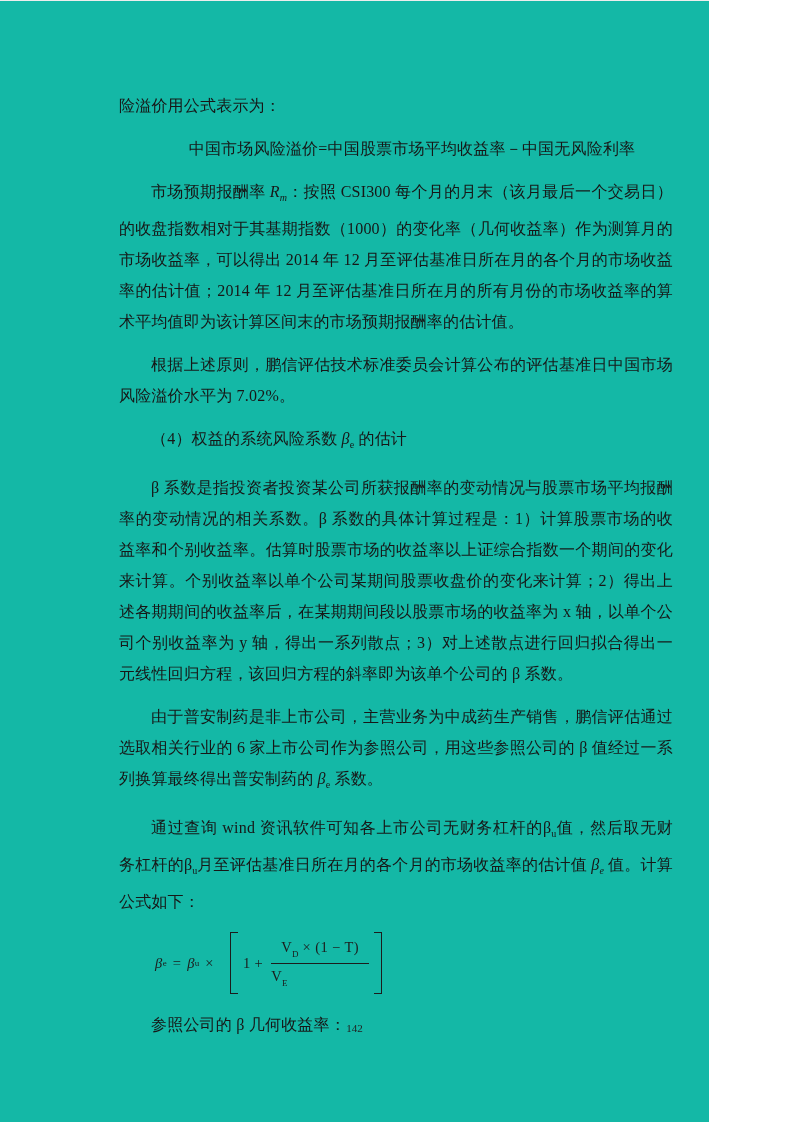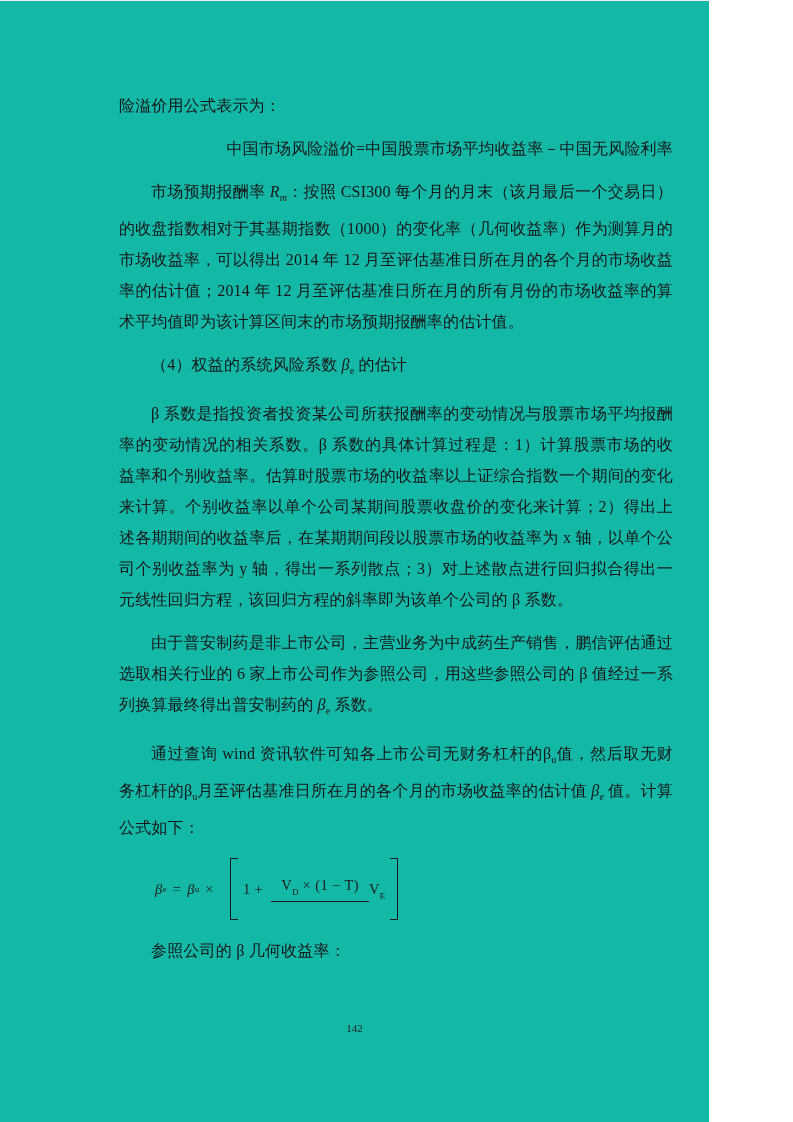--- a/index.html
+++ b/index.html
@@ -26,42 +26,42 @@
   }
   .para {
     font-size: 16px;
     line-height: 31px;
     margin: 12px 0;
     text-align: justify;
     text-indent: 2em;
     letter-spacing: 0.2px;
   }
   .para.flush { text-indent: 0; }
-  .para.nojust { text-align: right; }
+  .para.nojust { text-align: center; }
   .sym-it { font-style: italic; }
   .ssub {
     font-size: 10px;
     vertical-align: -4px;
     letter-spacing: 0;
   }
   
   .formula-block {
     margin: 13px 0 13px 36px;
     display: flex;
     align-items: center;
     font-size: 14.5px;
     letter-spacing: 0.4px;
     color: #1c1c1c;
     height: 66px;
   }
   .f-op { margin: 0 6px; }
   .f-one { margin: 0 4px 0 2px; white-space: nowrap; }
   .f-frac {
     display: inline-flex;
-    flex-direction: row;
+    flex-direction: column;
     align-items: flex-start;
     margin-left: 4px;
   }
   .f-num {
     padding: 0 10px 4px;
     border-bottom: 1.4px solid #1c1c1c;
     white-space: nowrap;
   }
   .f-den { padding-top: 4px; white-space: nowrap; }
   .f-brk {
@@ -102,20 +102,21 @@
 
 <div class="page">
   <div class="content">
 
     <p class="para flush">险溢价用公式表示为：</p>
 
     <p class="para nojust">中国市场风险溢价=中国股票市场平均收益率－中国无风险利率</p>
 
     <p class="para"><span>市场预期报酬率 </span><span class="sym-it">R</span><span class="ssub sym-it">m</span><span>：按照 CSI300 每个月的月末（该月最后一个交易日）的收盘指数相对于其基期指数（1000）的变化率（几何收益率）作为测算月的市场收益率，可以得出 2014 年 12 月至评估基准日所在月的各个月的市场收益率的估计值；2014 年 12 月至评估基准日所在月的所有月份的市场收益率的算术平均值即为该计算区间末的市场预期报酬率的估计值。</span></p>
 
+    <p class="para">根据上述原则，鹏信评估技术标准委员会计算公布的评估基准日中国市场风险溢价水平为 7.02%。</p>
 
     <p class="para"><span>（4）权益的系统风险系数 </span><span class="sym-it">β</span><span class="ssub">e</span><span> 的估计</span></p>
 
     <p class="para">β 系数是指投资者投资某公司所获报酬率的变动情况与股票市场平均报酬率的变动情况的相关系数。β 系数的具体计算过程是：1）计算股票市场的收益率和个别收益率。估算时股票市场的收益率以上证综合指数一个期间的变化来计算。个别收益率以单个公司某期间股票收盘价的变化来计算；2）得出上述各期期间的收益率后，在某期期间段以股票市场的收益率为 x 轴，以单个公司个别收益率为 y 轴，得出一系列散点；3）对上述散点进行回归拟合得出一元线性回归方程，该回归方程的斜率即为该单个公司的 β 系数。</p>
 
     <p class="para"><span>由于普安制药是非上市公司，主营业务为中成药生产销售，鹏信评估通过选取相关行业的 6 家上市公司作为参照公司，用这些参照公司的 β 值经过一系列换算最终得出普安制药的 </span><span class="sym-it">β</span><span class="ssub">e</span><span> 系数。</span></p>
 
     <p class="para"><span>通过查询 wind 资讯软件可知各上市公司无财务杠杆的</span><span>β</span><span class="ssub">u</span><span>值，然后取无财务杠杆的</span><span>β</span><span class="ssub">u</span><span>月至评估基准日所在月的各个月的市场收益率的估计值 </span><span class="sym-it">β</span><span class="ssub sym-it">e</span><span> 值。计算公式如下：</span></p>
 
     <div class="formula-block">

